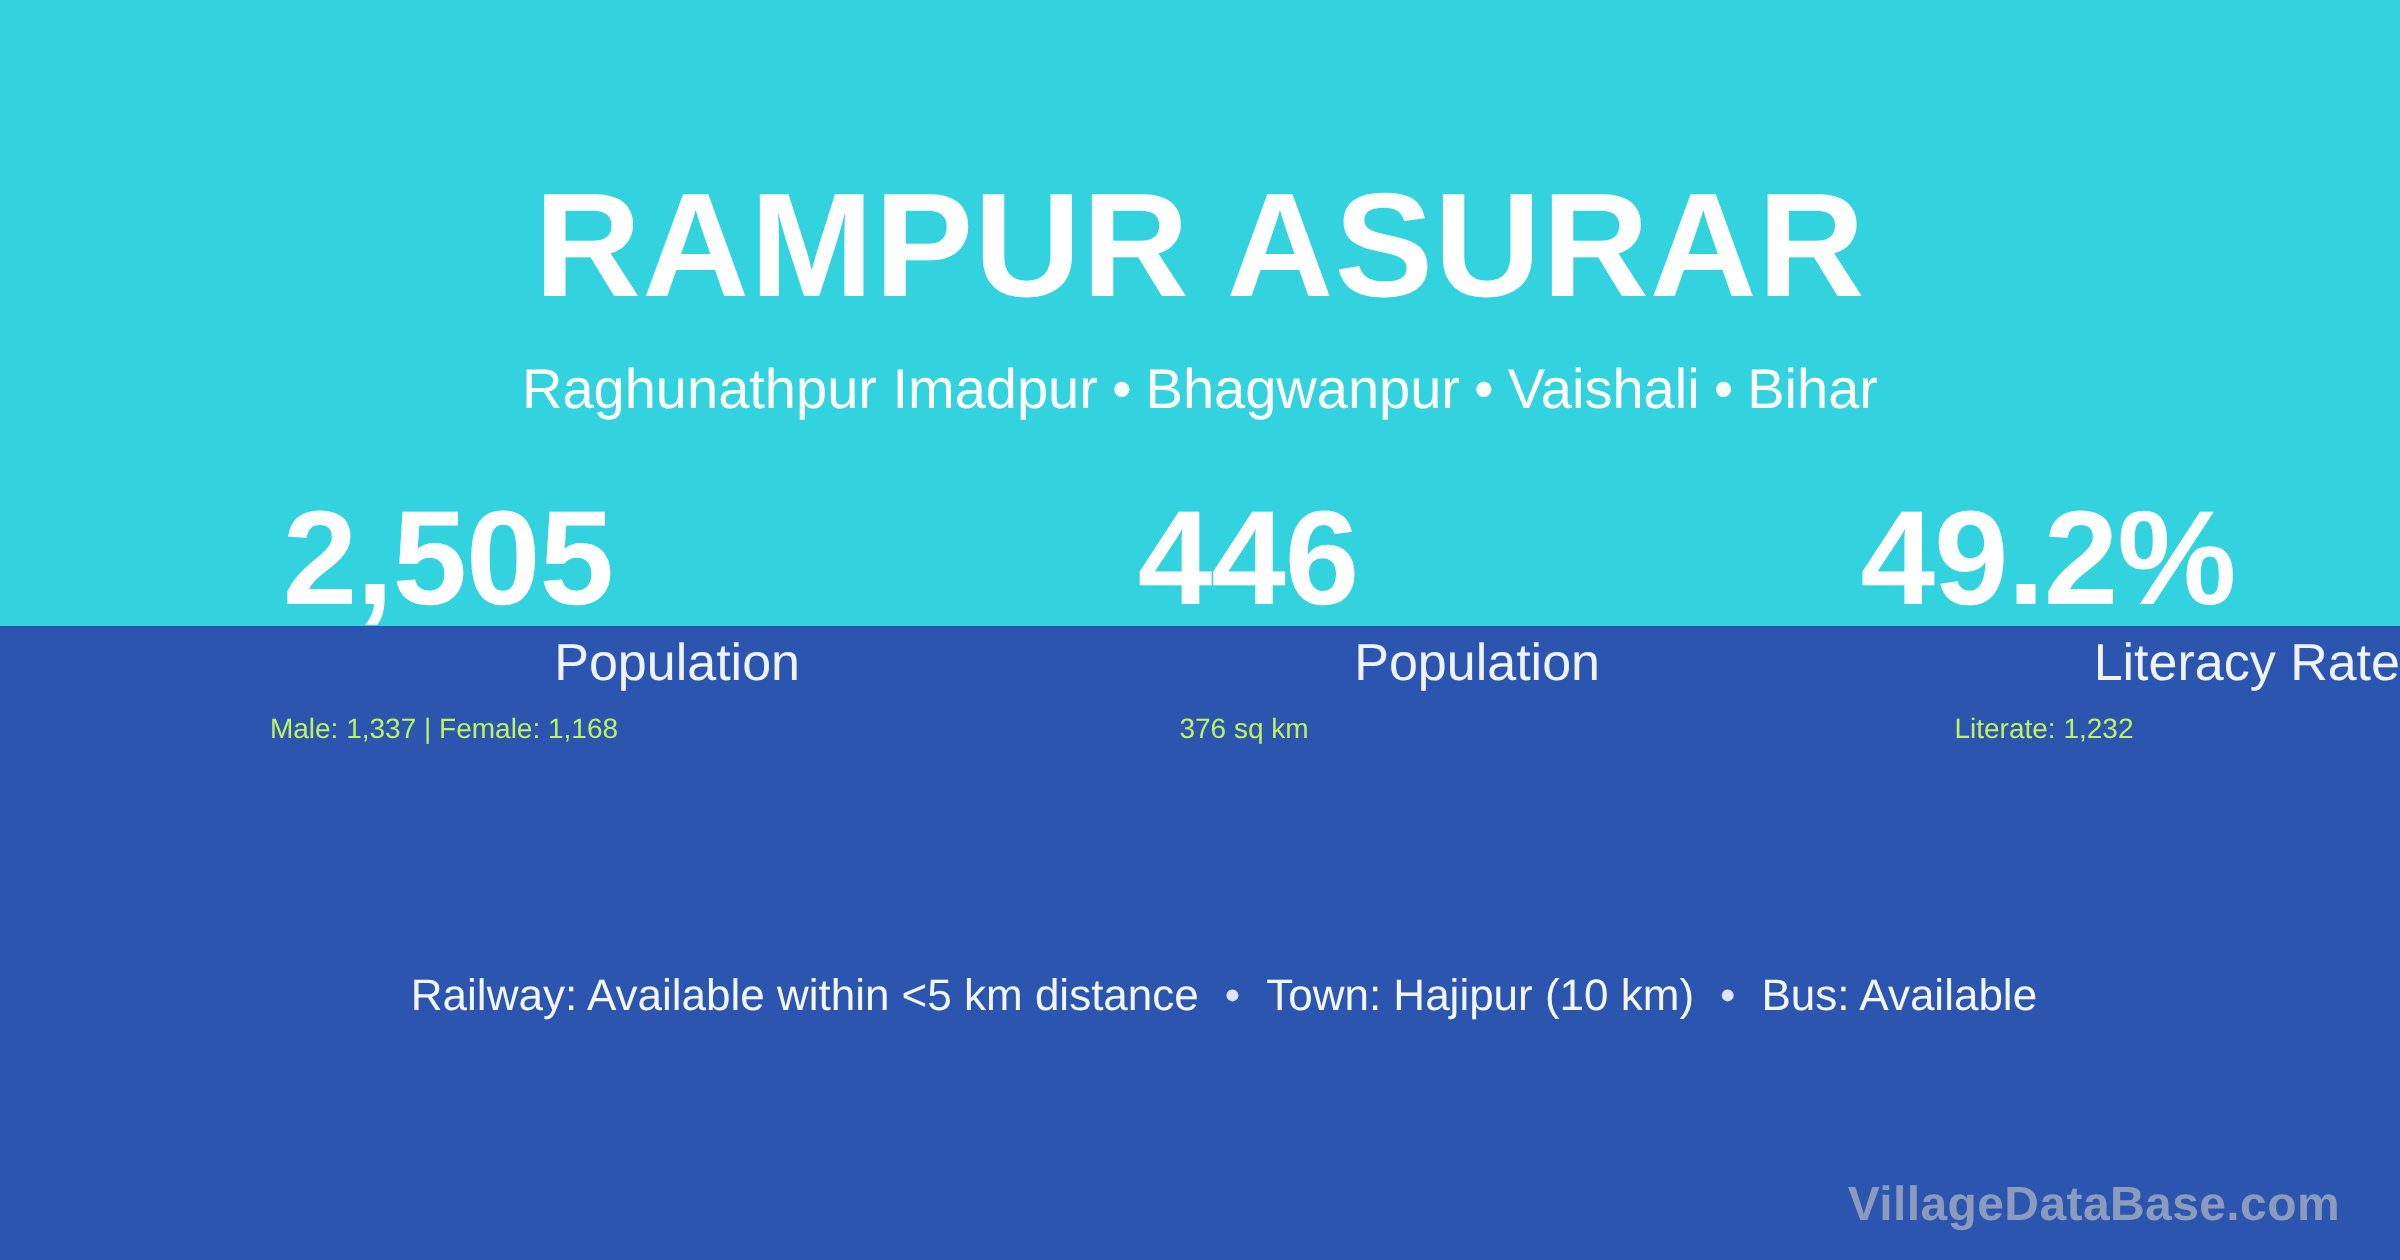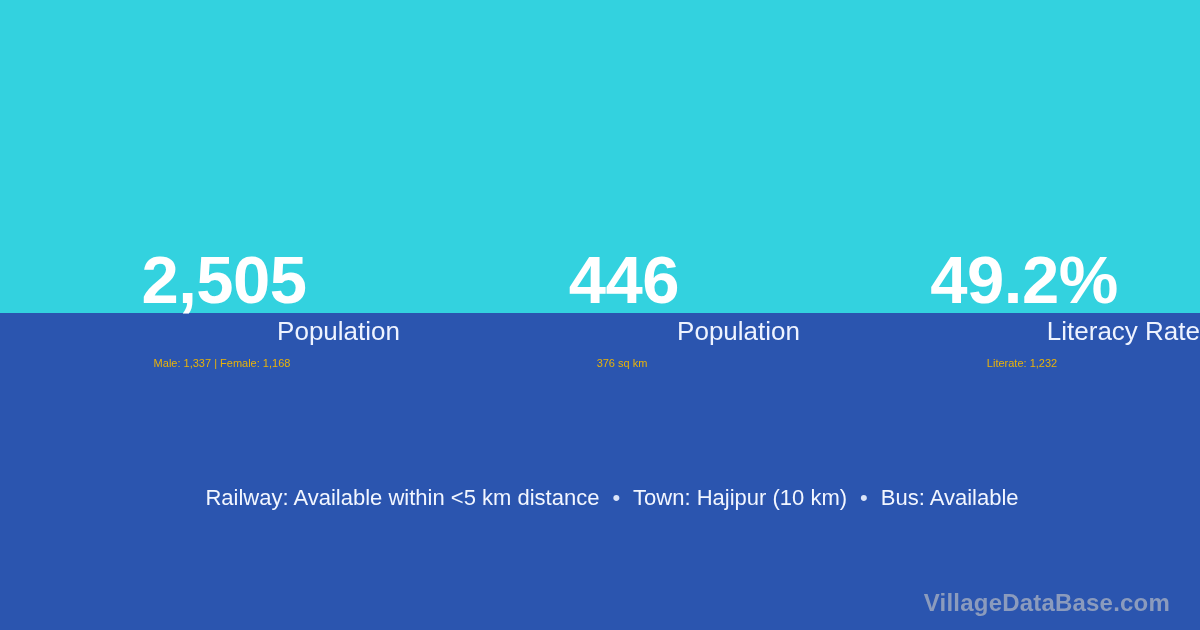--- a/index.html
+++ b/index.html
@@ -104,24 +104,24 @@
     margin-top: 9px;
     font-size: 26px;
     font-weight: 400;
     line-height: 1.1;
     color: #eef3ff;
     text-align: right;
   }
 
   .stat-sub {
     margin-top: 11px;
-    font-size: 11px;
+    font-size: 14px;
     font-weight: 400;
     line-height: 1.1;
-    color: #eab308;
+    color: #bef264;
     padding-left: 44px;
   }
 
   
   .facilities {
     position: absolute;
     left: 0;
     top: 485px;
     width: 1200px;
     text-align: center;
@@ -152,20 +152,27 @@
   }
 </style>
 </head>
 <body>
 
 <div class="card">
 
   <div class="band-top"></div>
   <div class="band-bottom"></div>
 
+  <div class="header">
+    <div class="title">RAMPUR ASURAR</div>
+
+    <div class="subtitle">
+      <span>Raghunathpur Imadpur</span><span class="sep">•</span><span>Bhagwanpur</span><span class="sep">•</span><span>Vaishali</span><span class="sep">•</span><span>Bihar</span>
+    </div>
+  </div>
 
   <div class="stats">
 
     <div class="stat">
       <div class="stat-value">2,505</div>
       <div class="stat-label">Population</div>
       <div class="stat-sub">Male: 1,337 | Female: 1,168</div>
     </div>
 
     <div class="stat">

